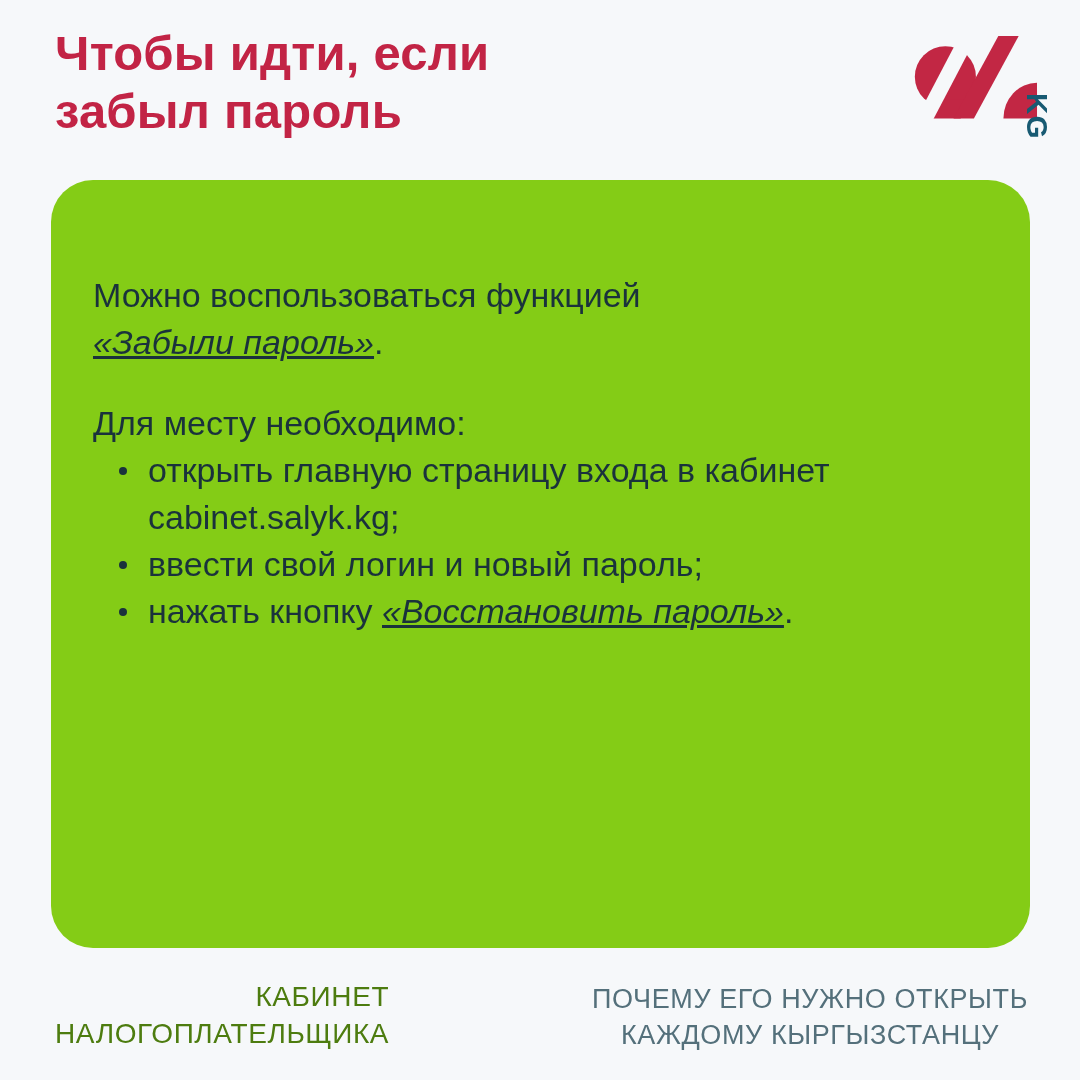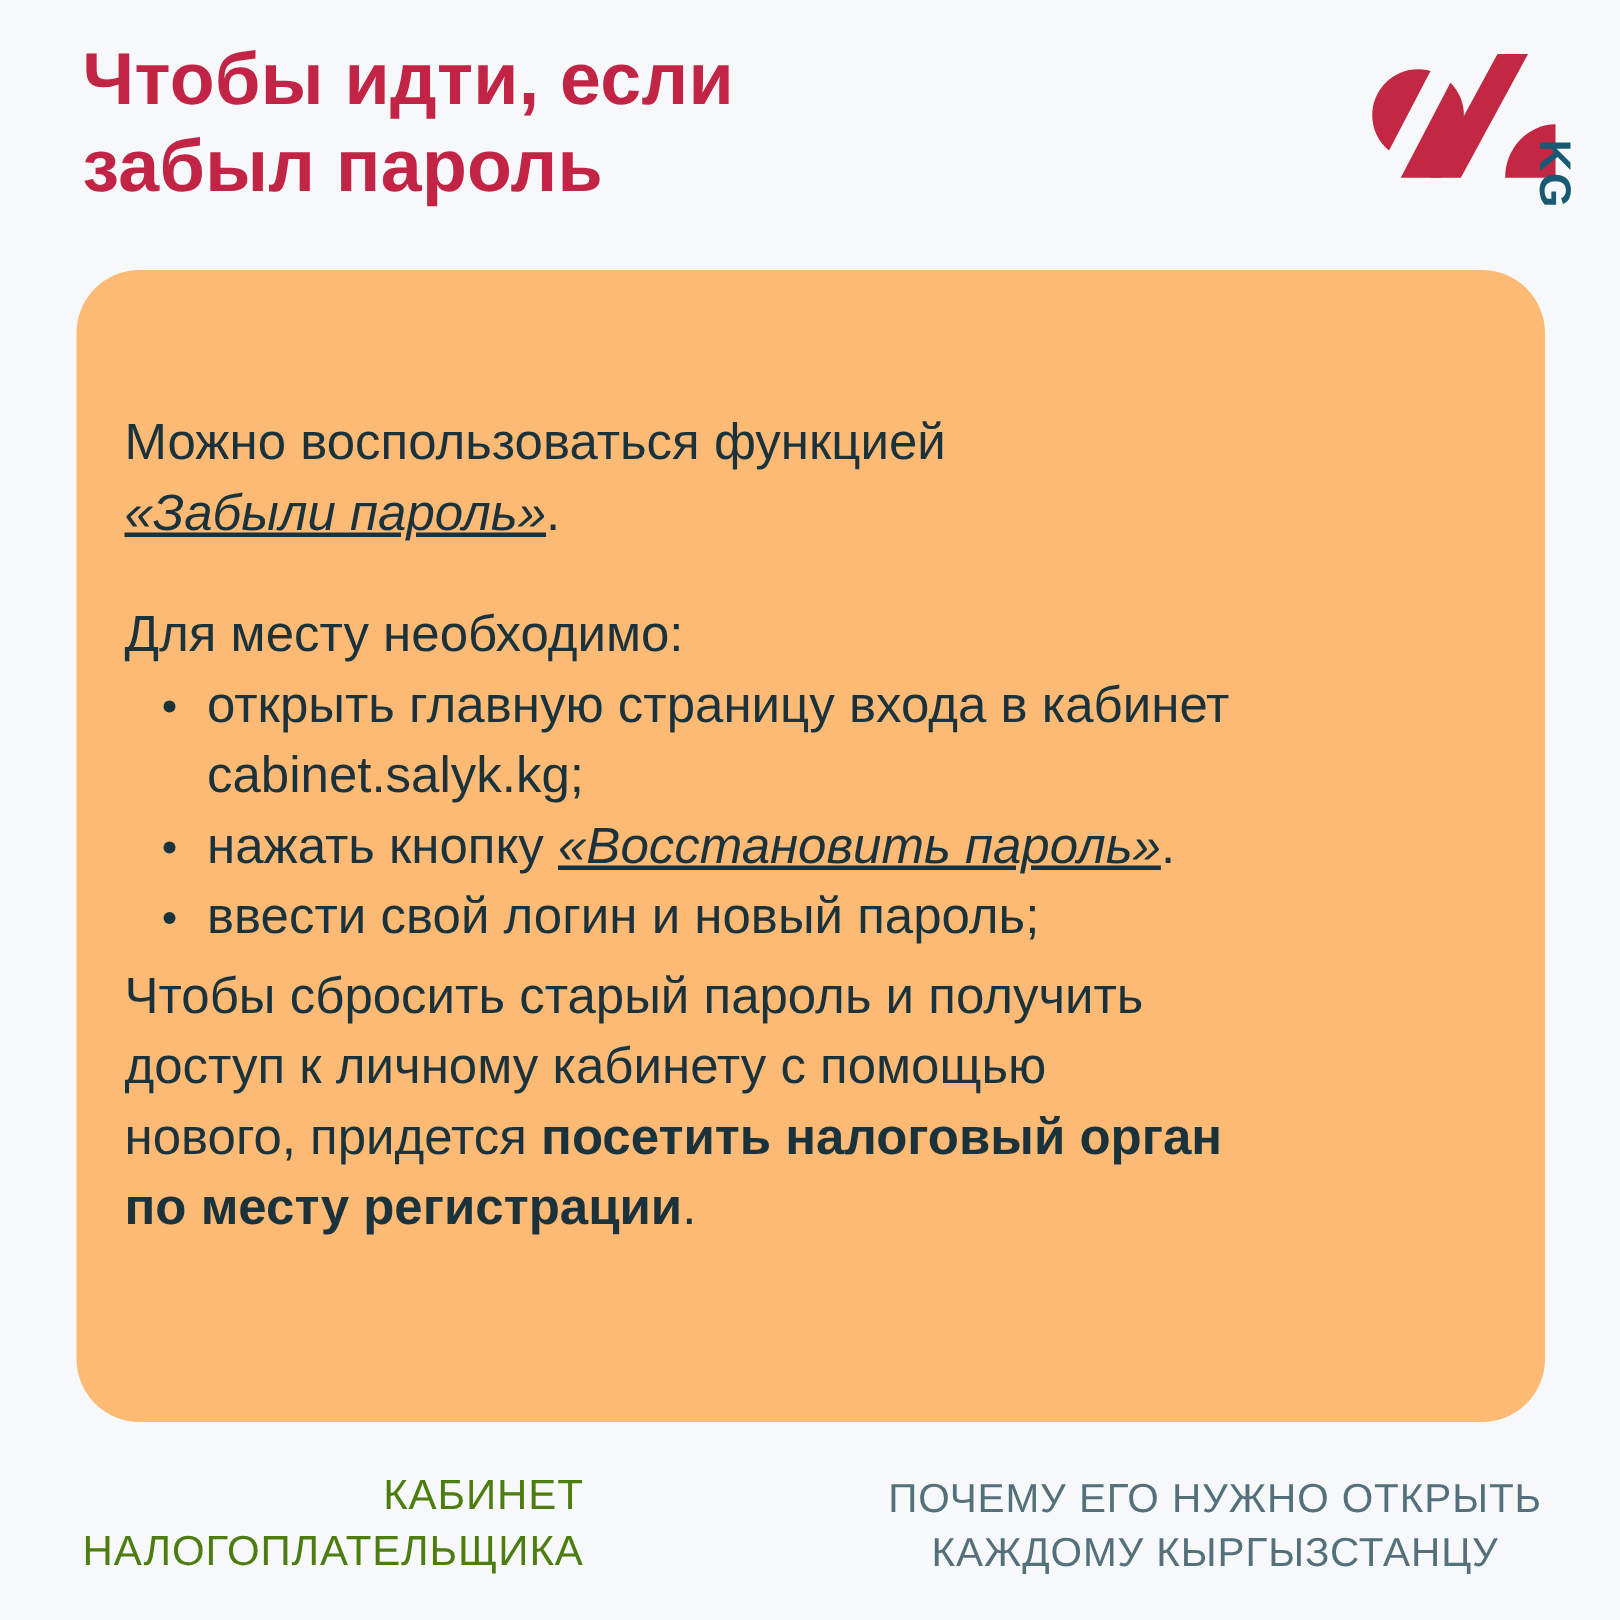--- a/index.html
+++ b/index.html
@@ -10,22 +10,22 @@
     -webkit-font-smoothing:antialiased;
   }
   .title {
     position:absolute; left:55px; top:24px;
     font-size:49px; line-height:58px; font-weight:800;
     color:#c22445; white-space:pre-line; letter-spacing:0.2px;
   }
   .logo { position:absolute; left:908px; top:34px; width:144px; height:112px; }
   .card {
     position:absolute; left:51px; top:180px; width:979px; height:768px;
-    background:#fdba74; border-radius:42px; box-sizing:border-box;
-    padding:92px 58px 0 32px;
+    background:#84cc16; border-radius:42px; box-sizing:border-box;
+    padding:92px 58px 0 42px;
     color:#1a323c; font-size:34px; line-height:47px;
   }
   .intro { margin:0 0 34px 0; white-space:pre-line; }
   .em { font-style:italic;text-decoration:underline; }
   .steps-heading { margin:0; }
   .bullets { list-style:none; margin:0; padding:0; }
   .bullets li { position:relative; padding-left:55px; white-space:pre-line; }
   .bullets li .dot {
     position:absolute; left:26px; top:20px; width:8px; height:8px;
     border-radius:50%; background:#1a323c;
@@ -66,28 +66,24 @@
   <div class="card">
 
     <p class="intro"><span>Можно воспользоваться функцией
 </span><span class="em">«Забыли пароль»</span><span>.</span></p>
 
     <p class="steps-heading">Для месту необходимо:</p>
 
     <ul class="bullets">
       <li><span class="dot"></span><span>открыть главную страницу входа в кабинет
 </span><span class="link">cabinet.salyk.kg</span><span>;</span></li>
+      <li><span class="dot"></span><span>ввести свой логин и новый пароль;</span></li>
       <li><span class="dot"></span><span>нажать кнопку </span><span class="em">«Восстановить пароль»</span><span>.</span></li>
-      <li><span class="dot"></span><span>ввести свой логин и новый пароль;</span></li>
     </ul>
 
-    <p class="outro"><span>Чтобы сбросить старый пароль и получить
-доступ к личному кабинету с помощью
-нового, придется </span><span class="strong">посетить налоговый орган
-по месту регистрации</span><span>.</span></p>
 
   </div>
 
   <div class="footer-left">КАБИНЕТ
 НАЛОГОПЛАТЕЛЬЩИКА</div>
   <div class="footer-right">ПОЧЕМУ ЕГО НУЖНО ОТКРЫТЬ
 КАЖДОМУ КЫРГЫЗСТАНЦУ</div>
 
 </div>
 

